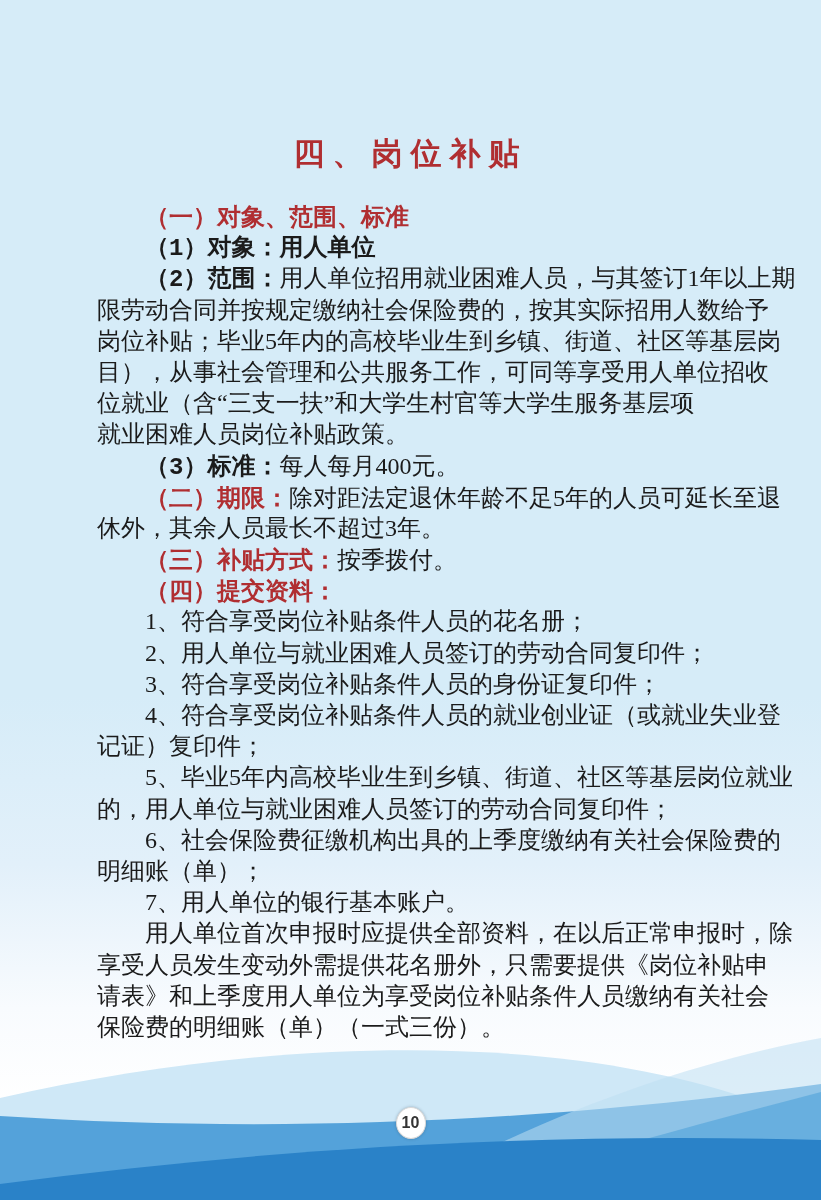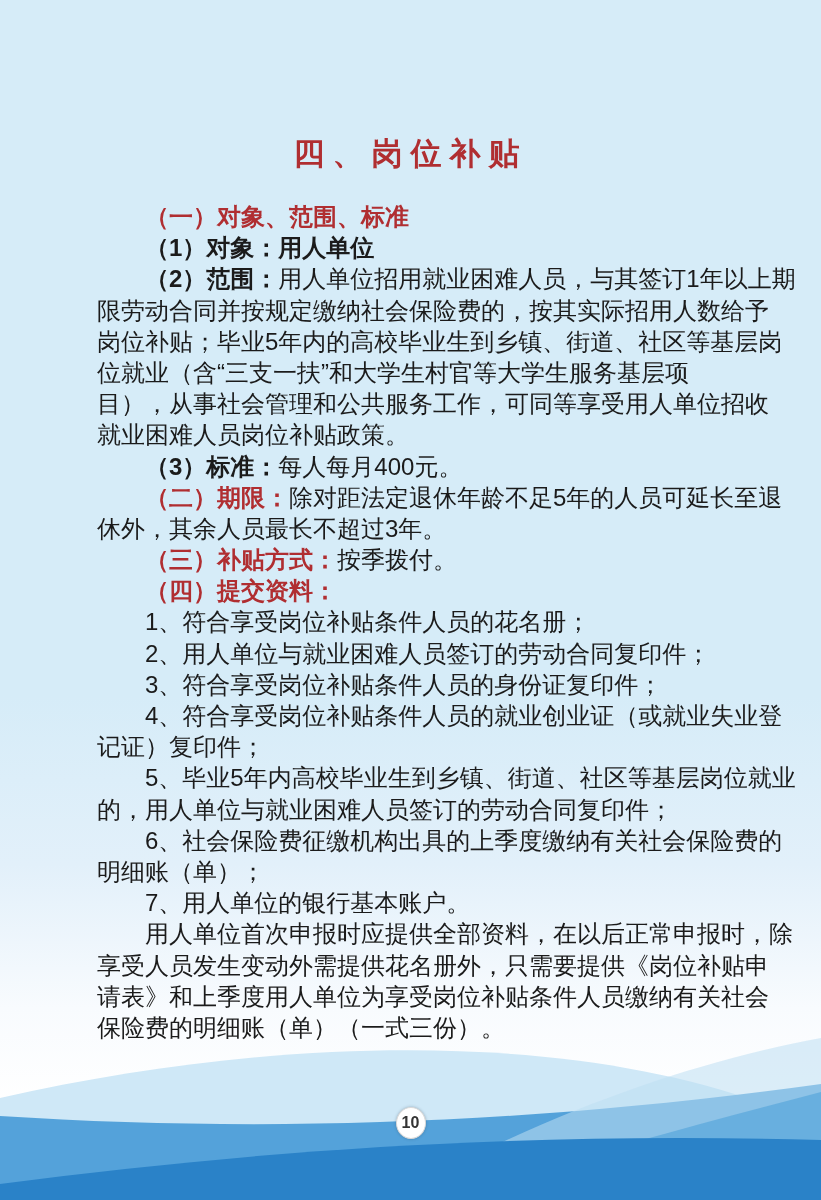--- a/index.html
+++ b/index.html
@@ -24,22 +24,22 @@
     color:var(--accent,#b02e31);
   }
   .content{
     position:absolute;left:97px;top:201px;width:636px;
   }
   .line{
     height:31.2px;line-height:31.2px;font-size:24px;
     color:var(--text,#1b1b1b);white-space:nowrap;
   }
   .line.indent{padding-left:48px;}
-  .seg-normal{font-family:Liberation Sans, sans-serif;text-align:right;}
-  .seg-bold{font-weight:bold;font-family:Liberation Sans, sans-serif;color:var(--text,#1b1b1b);}
+  .seg-normal{font-family:Liberation Serif, serif;text-align:right;}
+  .seg-bold{font-weight:bold;font-family:Liberation Mono, monospace;color:var(--text,#1b1b1b);}
   .seg-red-bold{font-weight:bold;font-family:Liberation Sans, sans-serif;color:var(--accent,#b02e31);}
   .waves{
     position:absolute;left:0;bottom:0;width:821px;height:200px;display:block;
   }
   .page-number{
     position:absolute;left:50%;top:1107px;transform:translateX(-50%);
     width:28px;height:30px;background:#ffffff;border-radius:50%;
     border:1px solid #d9d9d9;box-shadow:0 0 3px rgba(40,60,80,.35);
     display:flex;align-items:center;justify-content:center;
     z-index:3;
@@ -55,22 +55,22 @@
 <div class="page">
 
   <h1 class="title">四、岗位补贴</h1>
 
   <div class="content" id="content">
       <div class="line indent"><span class="seg-red-bold">（一）对象、范围、标准</span></div>
       <div class="line indent"><span class="seg-bold">（1）对象：用人单位</span></div>
       <div class="line indent"><span class="seg-bold">（2）范围：</span><span class="seg-normal">用人单位招用就业困难人员，与其签订1年以上期</span></div>
       <div class="line"><span class="seg-normal">限劳动合同并按规定缴纳社会保险费的，按其实际招用人数给予</span></div>
       <div class="line"><span class="seg-normal">岗位补贴；毕业5年内的高校毕业生到乡镇、街道、社区等基层岗</span></div>
+      <div class="line"><span class="seg-normal">目），从事社会管理和公共服务工作，可同等享受用人单位招收</span></div>
       <div class="line"><span class="seg-normal">位就业（含“三支一扶”和大学生村官等大学生服务基层项</span></div>
-      <div class="line"><span class="seg-normal">目），从事社会管理和公共服务工作，可同等享受用人单位招收</span></div>
       <div class="line"><span class="seg-normal">就业困难人员岗位补贴政策。</span></div>
       <div class="line indent"><span class="seg-bold">（3）标准：</span><span class="seg-normal">每人每月400元。</span></div>
       <div class="line indent"><span class="seg-red-bold">（二）期限：</span><span class="seg-normal">除对距法定退休年龄不足5年的人员可延长至退</span></div>
       <div class="line"><span class="seg-normal">休外，其余人员最长不超过3年。</span></div>
       <div class="line indent"><span class="seg-red-bold">（三）补贴方式：</span><span class="seg-normal">按季拨付。</span></div>
       <div class="line indent"><span class="seg-red-bold">（四）提交资料：</span></div>
       <div class="line indent"><span class="seg-normal">1、符合享受岗位补贴条件人员的花名册；</span></div>
       <div class="line indent"><span class="seg-normal">2、用人单位与就业困难人员签订的劳动合同复印件；</span></div>
       <div class="line indent"><span class="seg-normal">3、符合享受岗位补贴条件人员的身份证复印件；</span></div>
       <div class="line indent"><span class="seg-normal">4、符合享受岗位补贴条件人员的就业创业证（或就业失业登</span></div>

